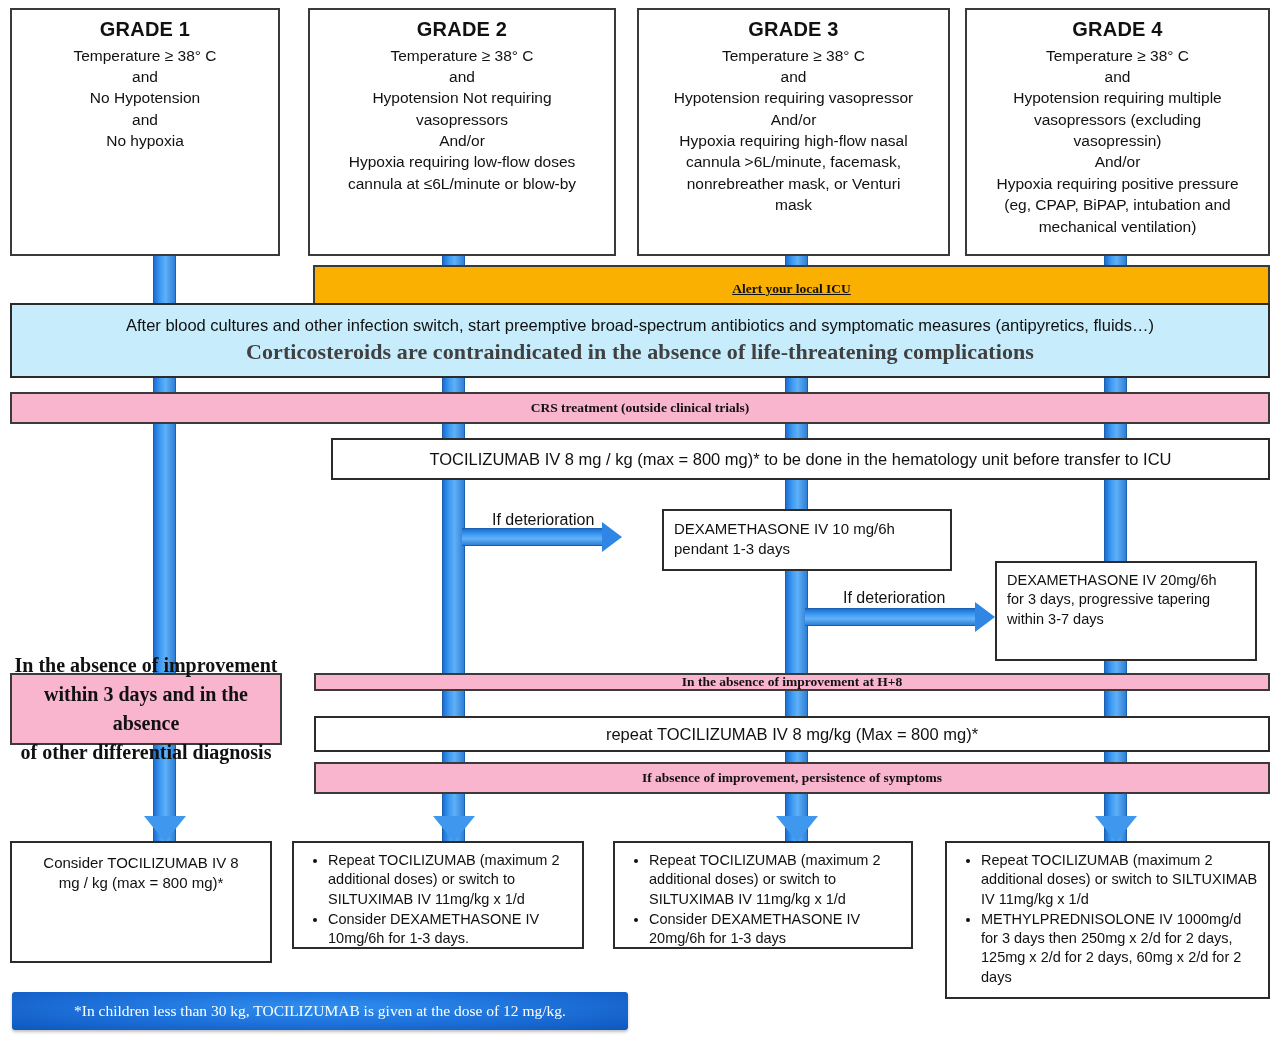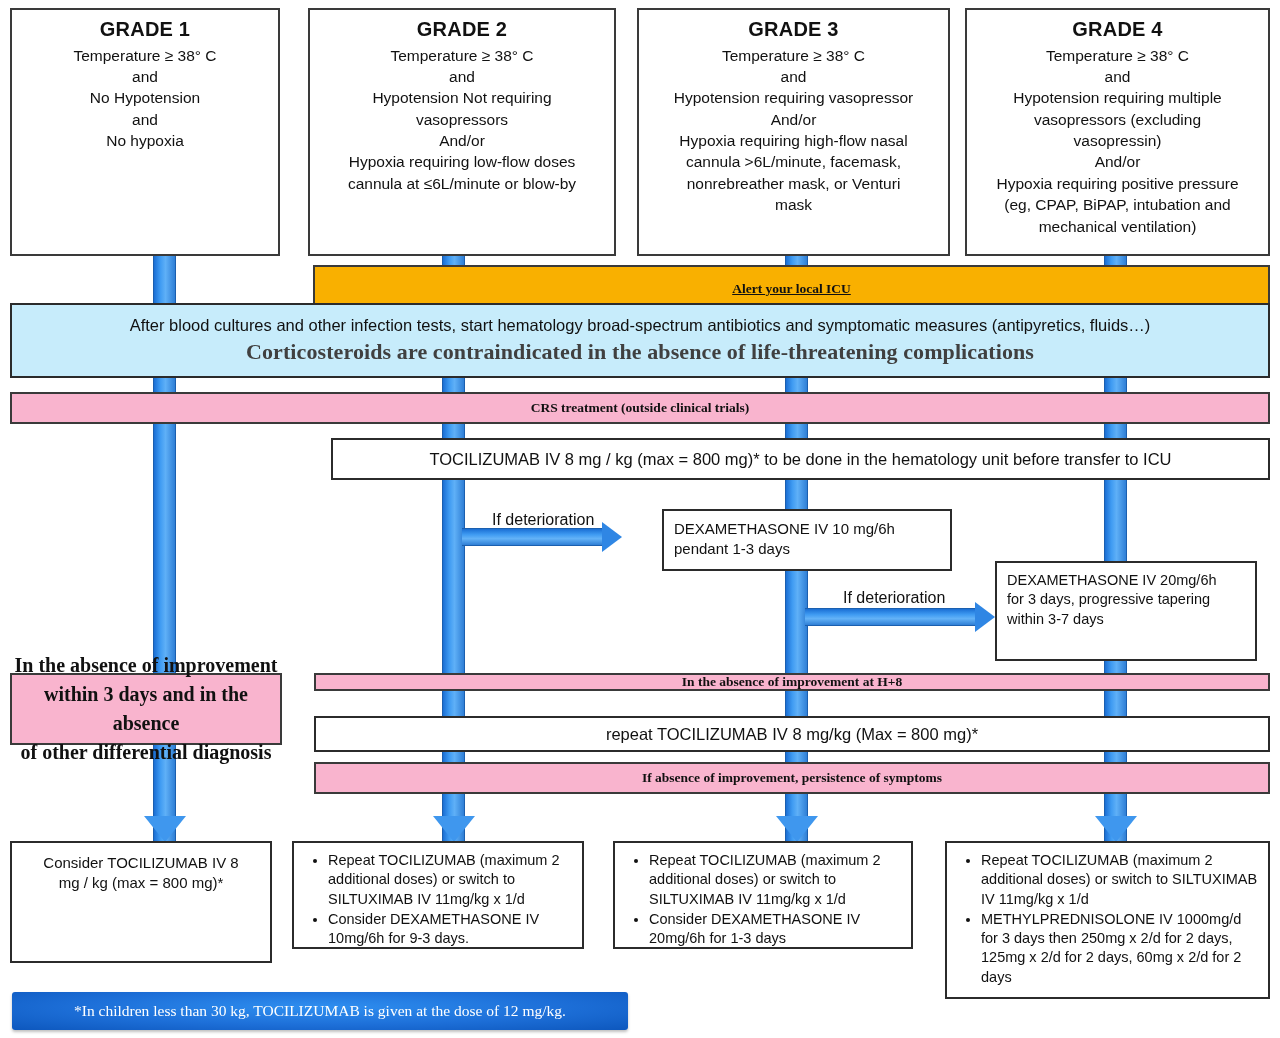--- a/index.html
+++ b/index.html
@@ -191,21 +191,21 @@
       <div>(eg, CPAP, BiPAP, intubation and</div>
       <div>mechanical ventilation)</div>
     </div>
   </div>
 
   <div class="node orangebar" style="left:313px;top:265px;width:957px;height:48px;">
     <span>Alert your local ICU</span>
   </div>
 
   <div class="node bluebox" style="left:10px;top:303px;width:1260px;height:75px;">
-    <div class="l1">After blood cultures and other infection tests, start hematology broad-spectrum antibiotics and symptomatic measures (antipyretics, fluids…)</div>
+    <div class="l1">After blood cultures and other infection switch, start preemptive broad-spectrum antibiotics and symptomatic measures (antipyretics, fluids…)</div>
     <div class="l2">Corticosteroids are contraindicated in the absence of life-threatening complications</div>
   </div>
 
   <div class="node pinkbar" style="left:10px;top:392px;width:1260px;height:32px;">
     <span>CRS treatment (outside clinical trials)</span>
   </div>
 
   <div class="node whitebar" style="left:331px;top:438px;width:939px;height:42px;">
     <span>TOCILIZUMAB IV 8 mg / kg (max = 800 mg)* to be done in the hematology unit before transfer to ICU</span>
   </div>
@@ -269,21 +269,21 @@
   </div>
 
   <div class="node wbox" style="left:10px;top:841px;width:262px;height:122px;padding:10px 12px;display:block;text-align:center;font-size:15px;line-height:1.35;color:#111;">
     <div>Consider TOCILIZUMAB IV 8</div>
     <div>mg / kg (max = 800 mg)*</div>
   </div>
 
   <div class="node bulletbox" style="left:292px;top:841px;width:292px;height:108px;">
     <ul>
       <li>Repeat TOCILIZUMAB (maximum 2 additional doses) or switch to SILTUXIMAB IV 11mg/kg x 1/d</li>
-      <li>Consider DEXAMETHASONE IV 10mg/6h for 9-3 days.</li>
+      <li>Consider DEXAMETHASONE IV 10mg/6h for 1-3 days.</li>
     </ul>
   </div>
 
   <div class="node bulletbox" style="left:613px;top:841px;width:300px;height:108px;">
     <ul>
       <li>Repeat TOCILIZUMAB (maximum 2 additional doses) or switch to SILTUXIMAB IV 11mg/kg x 1/d</li>
       <li>Consider DEXAMETHASONE IV 20mg/6h for 1-3 days</li>
     </ul>
   </div>
 

